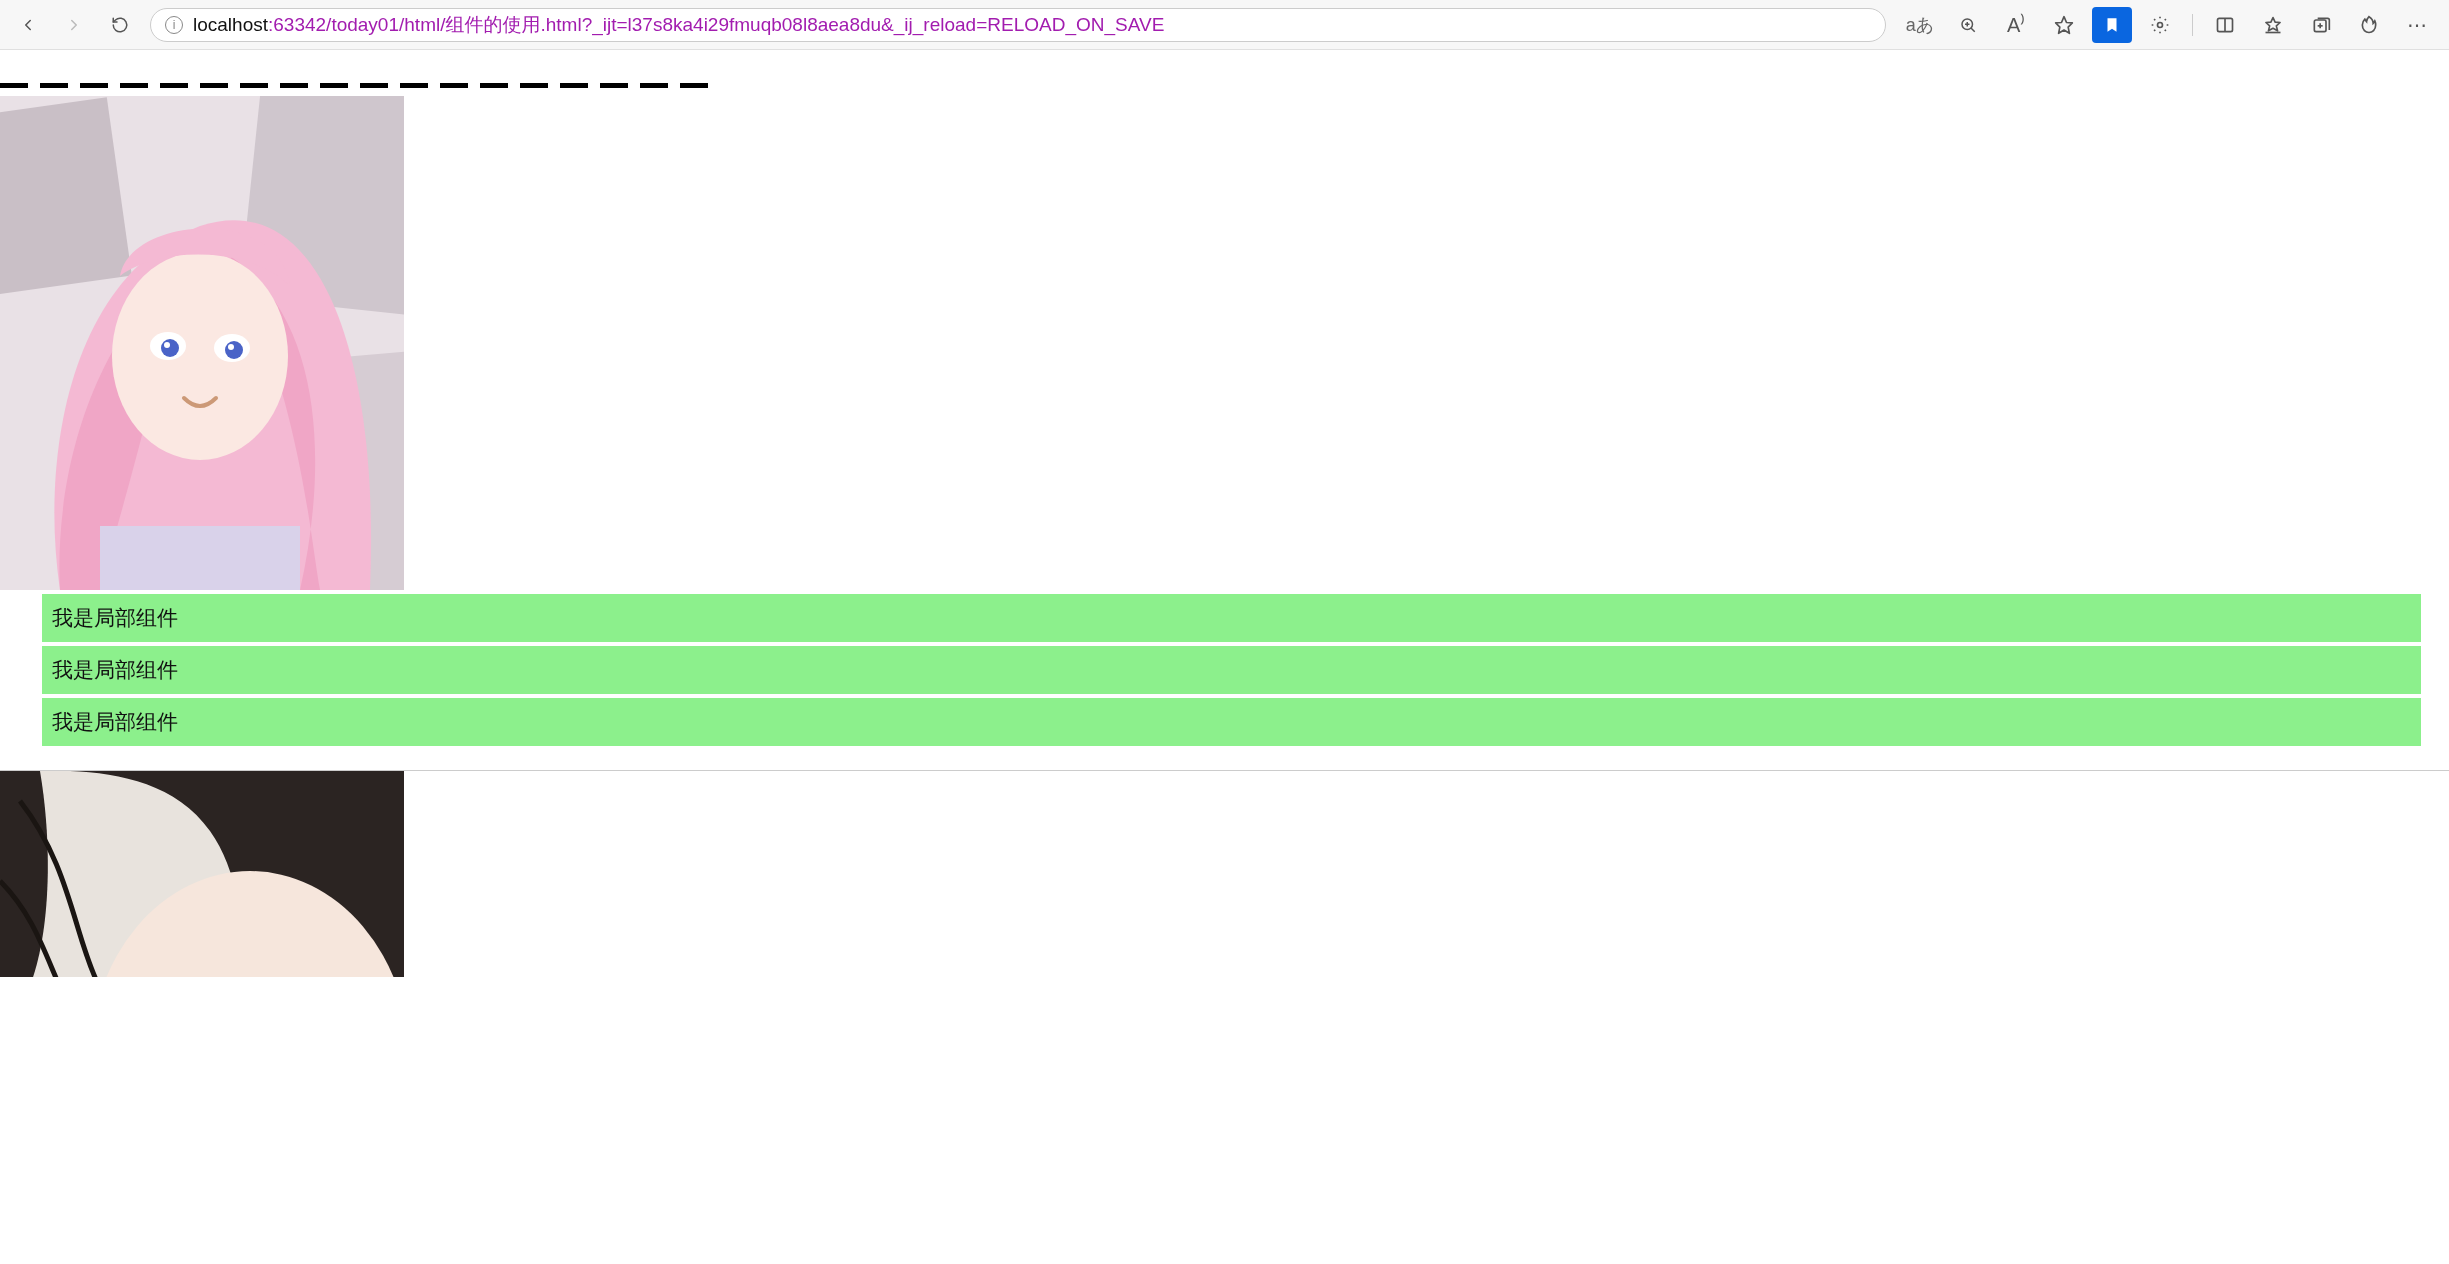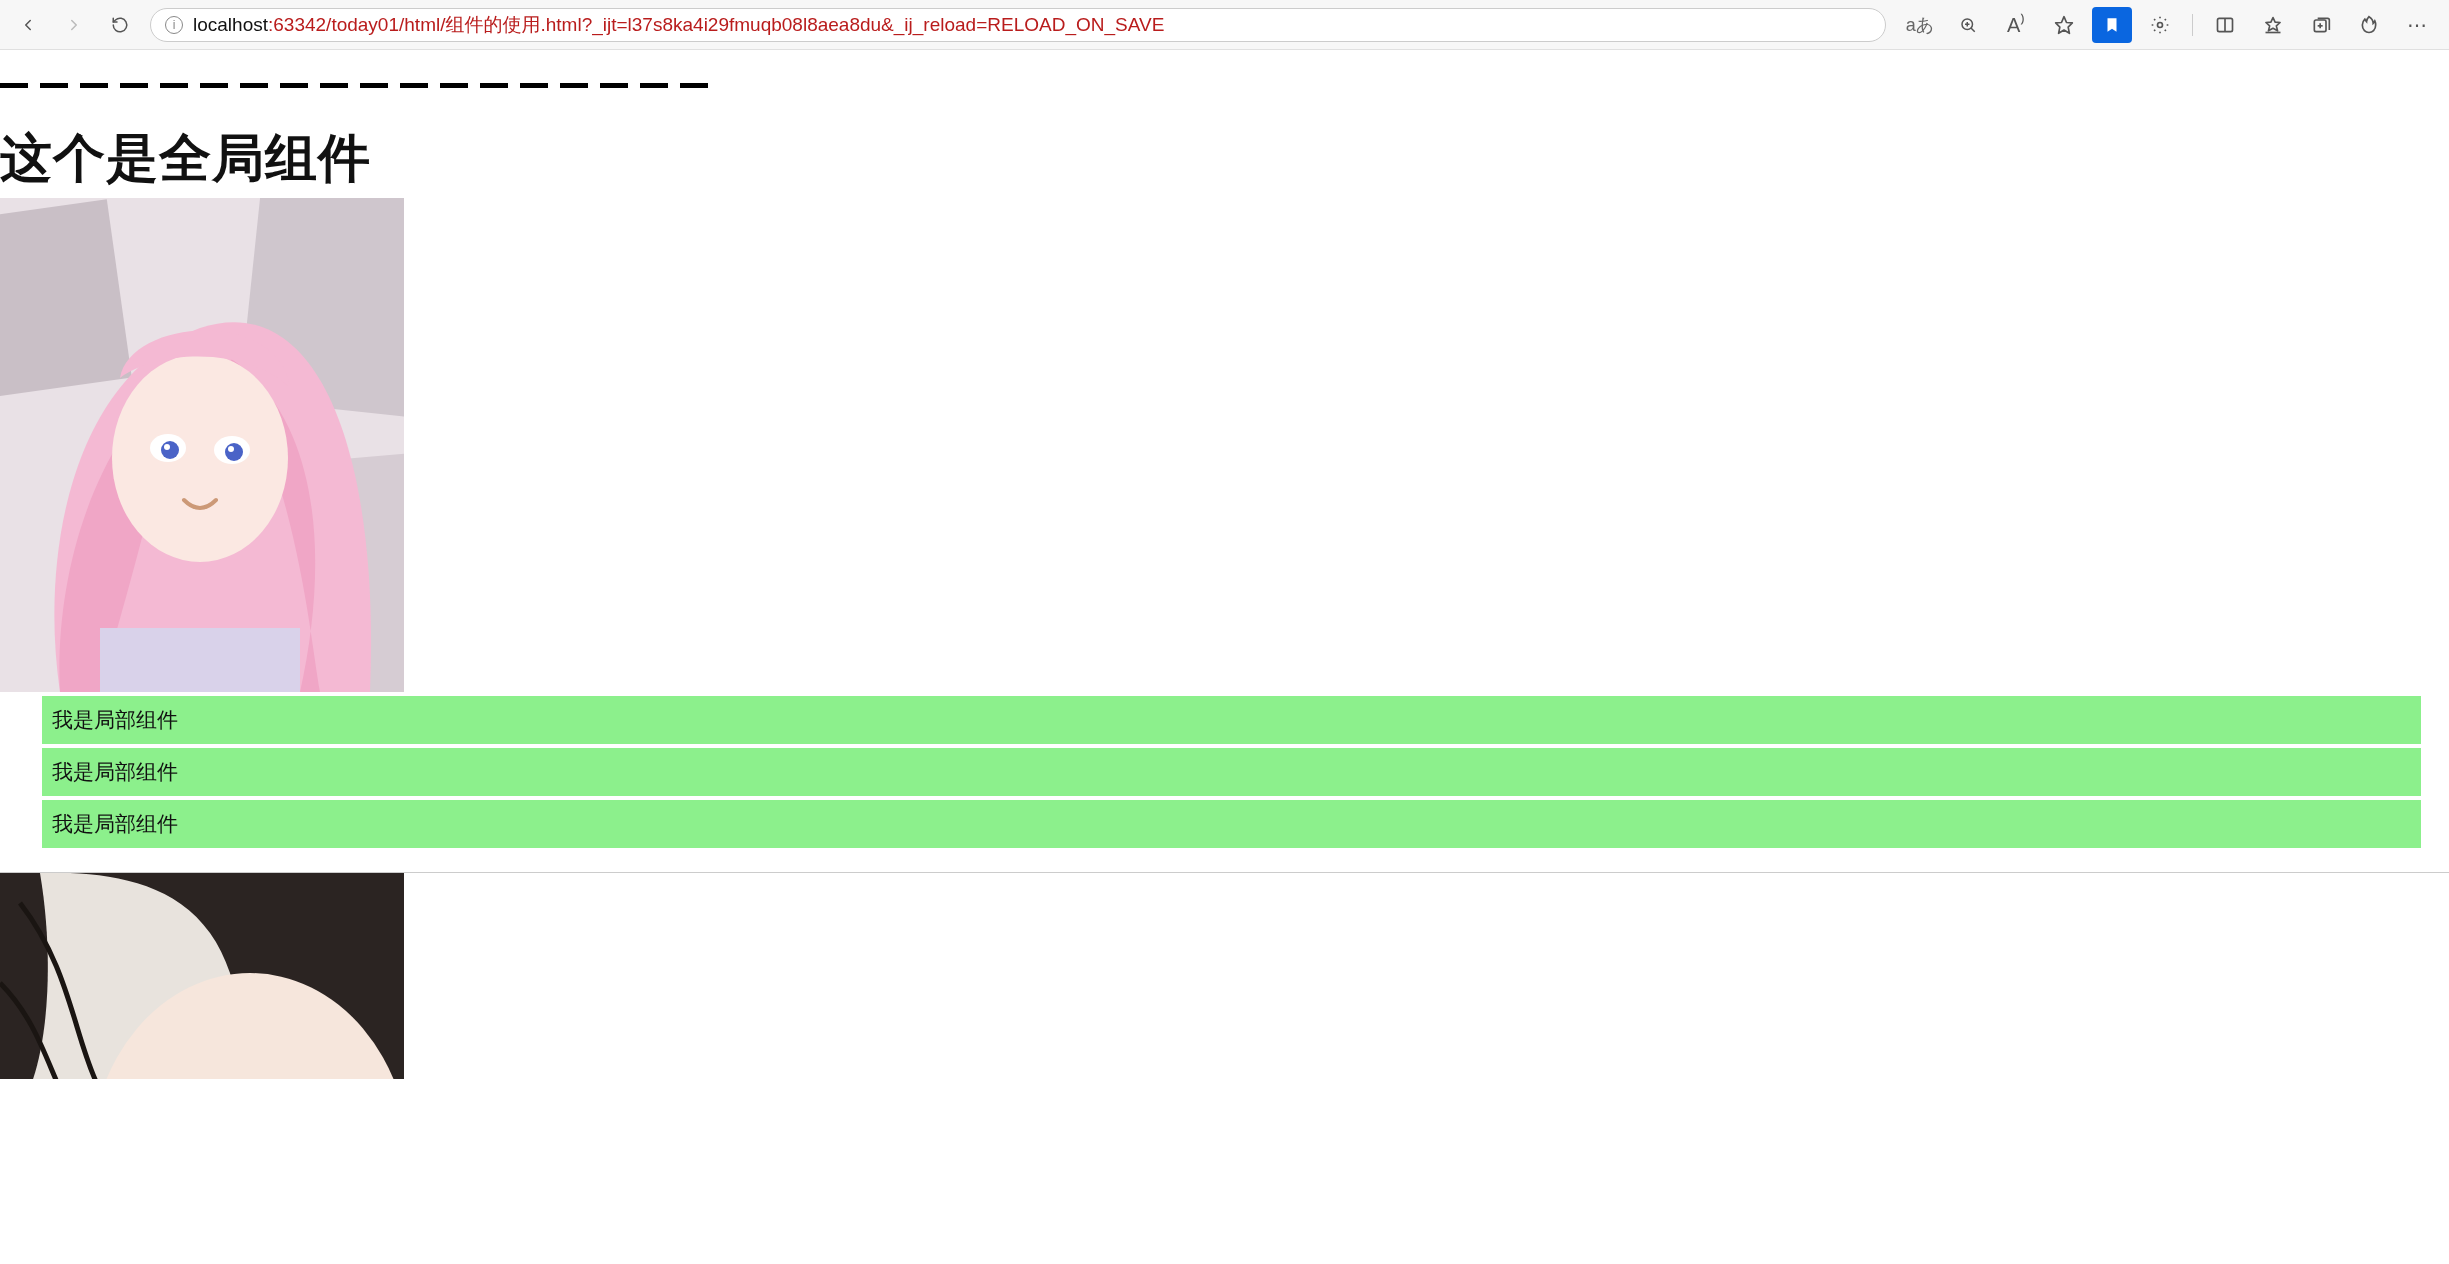--- a/index.html
+++ b/index.html
@@ -40,21 +40,21 @@
       overflow: hidden;
       white-space: nowrap;
     }
     .addr-info-icon {
       width: 18px; height: 18px; flex-shrink: 0;
       border: 1.5px solid #888; border-radius: 50%;
       display: flex; align-items: center; justify-content: center;
       font-size: 12px; color: #888; font-style: normal;
     }
     .addr-host { color: #111; margin-top: 41px; }
-    .addr-rest { color: #b91c1c; }
+    .addr-rest { color: #a21caf; }
     .toolbar-icons {
       display: flex; align-items: center; gap: 8px;
     }
     .toolbar-btn {
       width: 40px; height: 36px;
       display: flex; align-items: center; justify-content: center;
       color: #555; border-radius: 4px;
     }
     .toolbar-btn.active { background: #0a66e0; color: #fff; }
     .toolbar-sep { width: 1px; height: 22px; background: #ccc; margin: 0 4px; }
@@ -217,21 +217,20 @@
       <span></span>
       <span></span>
       <span></span>
       <span></span>
       <span></span>
       <span></span>
       <span></span>
       <span></span>
   </div>
 
-  <h2 class="section-title">这个是全局组件</h2>
 
   <div class="img-ph">
     <svg viewBox="0 0 404 494" preserveAspectRatio="xMidYMid slice">
       <rect width="404" height="494" fill="#e9e1e6"></rect>
       <rect x="-20" y="10" width="140" height="180" fill="#c9bfc6" transform="rotate(-8 50 100)"></rect>
       <rect x="250" y="-10" width="170" height="220" fill="#cfc6cd" transform="rotate(6 330 100)"></rect>
       <rect x="270" y="260" width="180" height="260" fill="#d6ccd3" transform="rotate(-5 360 390)"></rect>
       <path d="M60 494 C 40 360 70 180 200 130 C 320 90 380 260 370 494 Z" fill="#f4b9d3"></path>
       <path d="M60 494 C 55 400 80 260 180 170 C 150 330 110 450 100 494 Z" fill="#f0a6c6"></path>
       <path d="M300 494 C 330 360 320 220 230 160 C 300 300 310 440 320 494 Z" fill="#f0a6c6"></path>

